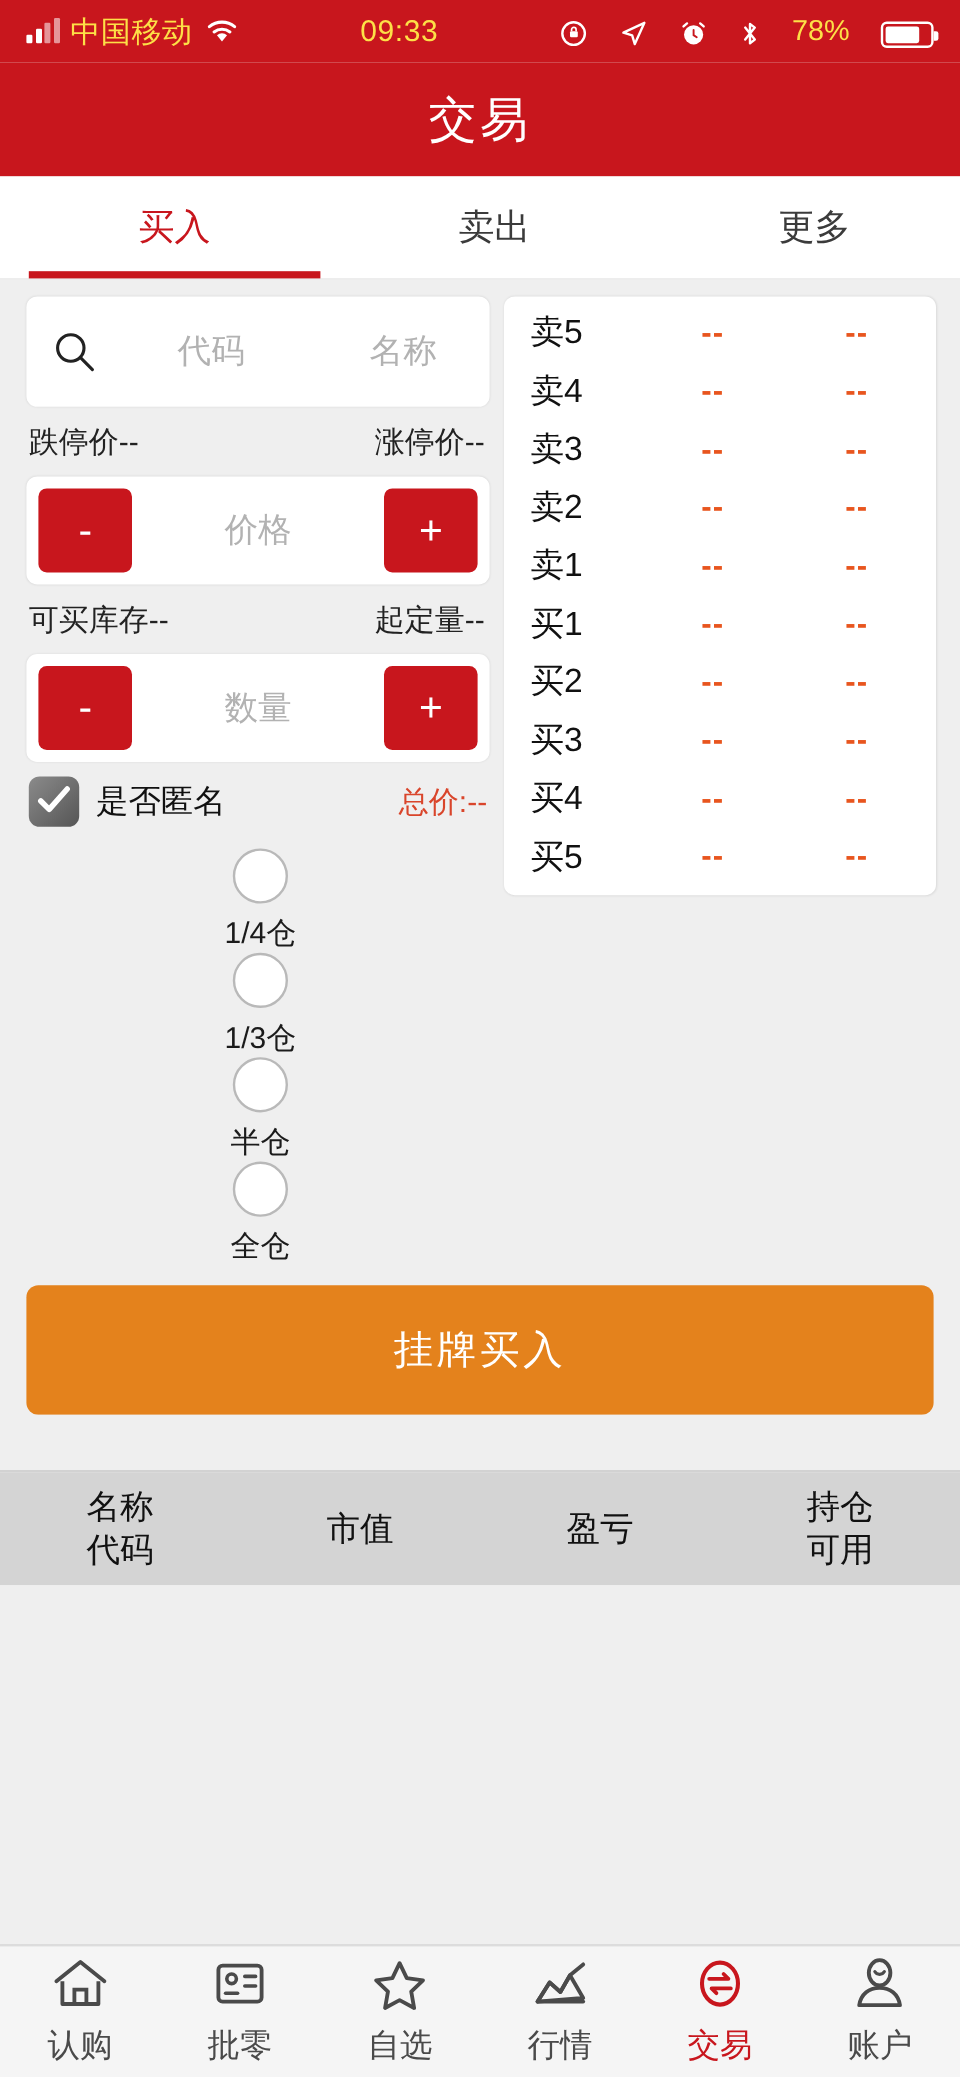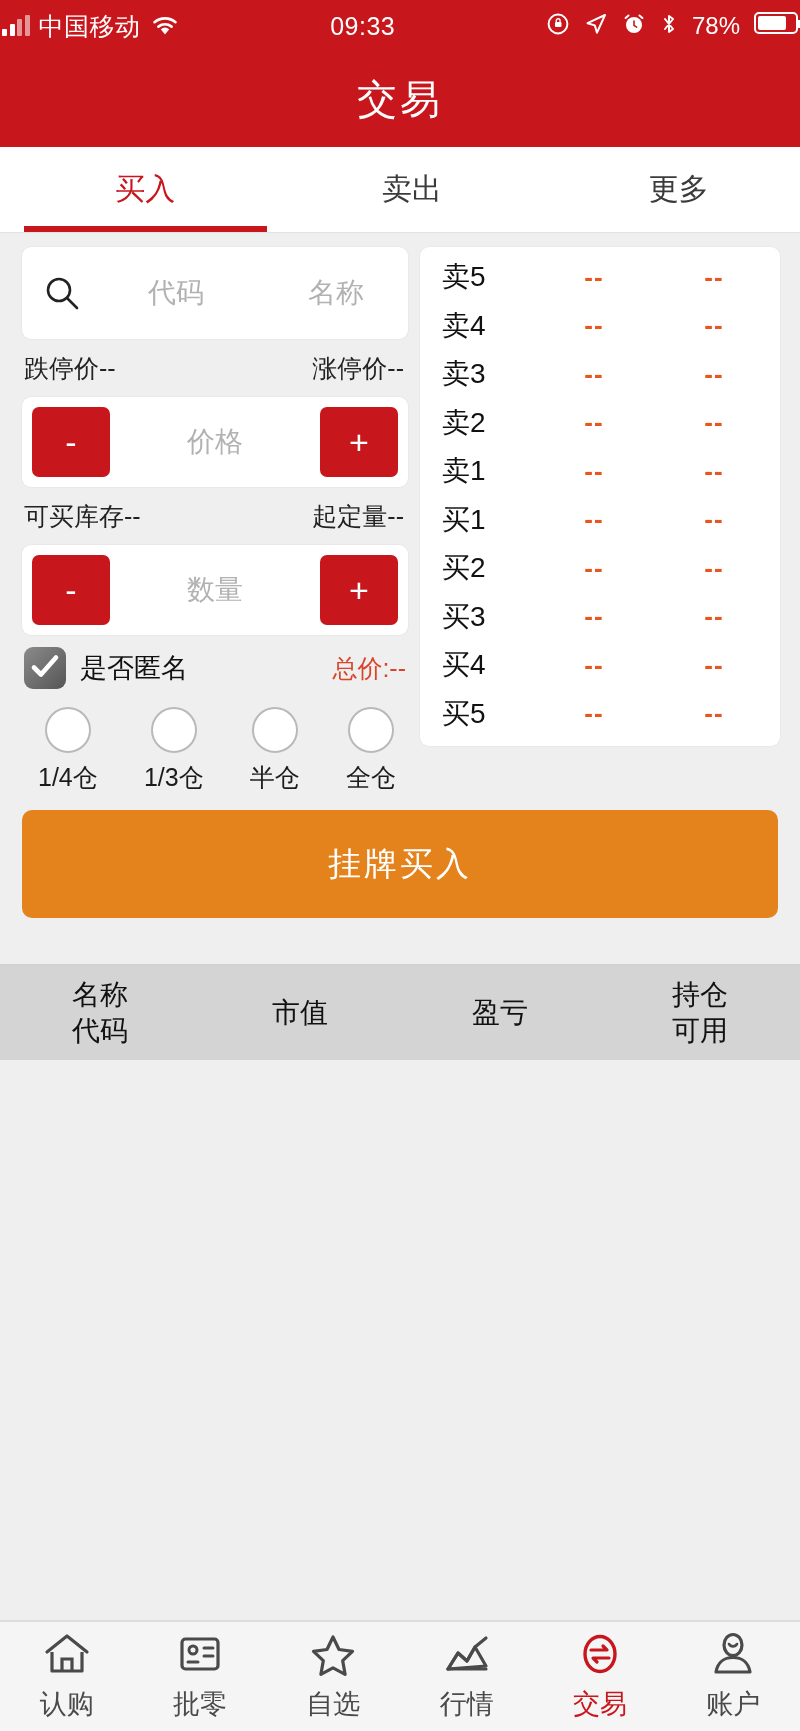--- a/index.html
+++ b/index.html
@@ -6,26 +6,26 @@
   html, body {
     width: 800px; height: 1731px;
     font-family: "Liberation Sans", "DejaVu Sans", sans-serif;
     background: #efefef;
     overflow: hidden;
   }
   .screen { width: 800px; height: 1731px; display: flex; flex-direction: column; position: relative; }
 
   
   .statusbar {
-    height: 52px; background: #C8161D; color: #ffffff;
-    display: flex; align-items: center; padding: 0 2px; flex: 0 0 52px;
+    height: 52px; background: #C8161D; color: #fde047;
+    display: flex; align-items: center; padding: 0 22px; flex: 0 0 52px;
   }
   .sb-left { display: flex; align-items: center; gap: 9px; }
   .sb-center { flex: 1; display: flex; justify-content: center; align-items: flex-start; }
-  .sb-right { display: flex; align-items: flex-start; gap: 14px; }
+  .sb-right { display: flex; align-items: flex-end; gap: 26px; }
   .signal { display: flex; align-items: flex-end; gap: 2.5px; height: 20px; }
   .signal i { display: block; width: 5px; background: #fff; border-radius: 1px; }
   .signal i:nth-child(1) { height: 7px; }
   .signal i:nth-child(2) { height: 12px; }
   .signal i:nth-child(3) { height: 17px; opacity: .55; }
   .signal i:nth-child(4) { height: 21px; opacity: .55; }
   .carrier { font-size: 25px; letter-spacing: .5px; }
   .clock { font-size: 25px; font-weight: 500; letter-spacing: .5px; }
   .sb-icon { display: inline-flex; align-items: center; }
   .pct { font-size: 24px; }
@@ -97,21 +97,21 @@
   .anon-row { display: flex; align-items: center; padding: 12px 2px 10px 2px; }
   .checkbox {
     width: 42px; height: 42px; border-radius: 9px; flex: 0 0 42px;
     background: linear-gradient(135deg,#8b8b8b,#555); position: relative;
   }
   .checkbox svg { position: absolute; left: 5px; top: 4px; }
   .anon-label { font-size: 27px; color: #111; margin-left: 14px; }
   .total-price { margin-left: auto; font-size: 25px; color: #D9452B; }
 
   
-  .ratios { display: flex; justify-content: space-between; padding: 8px 12px 0 16px; }
+  .ratios { display: flex; justify-content: space-between; padding: 8px 12px 0 16px; flex-direction: column; }
   .ratio { display: flex; flex-direction: column; align-items: center; gap: 8px; cursor: pointer; }
   .ratio-circle {
     width: 46px; height: 46px; border-radius: 50%;
     background: #fff; border: 2px solid #b9b9b9;
   }
   .ratio-label { font-size: 25px; color: #1b1b1b; }
 
   
   .orderbook { padding: 6px 0 8px 0; }
   .ob-row {

